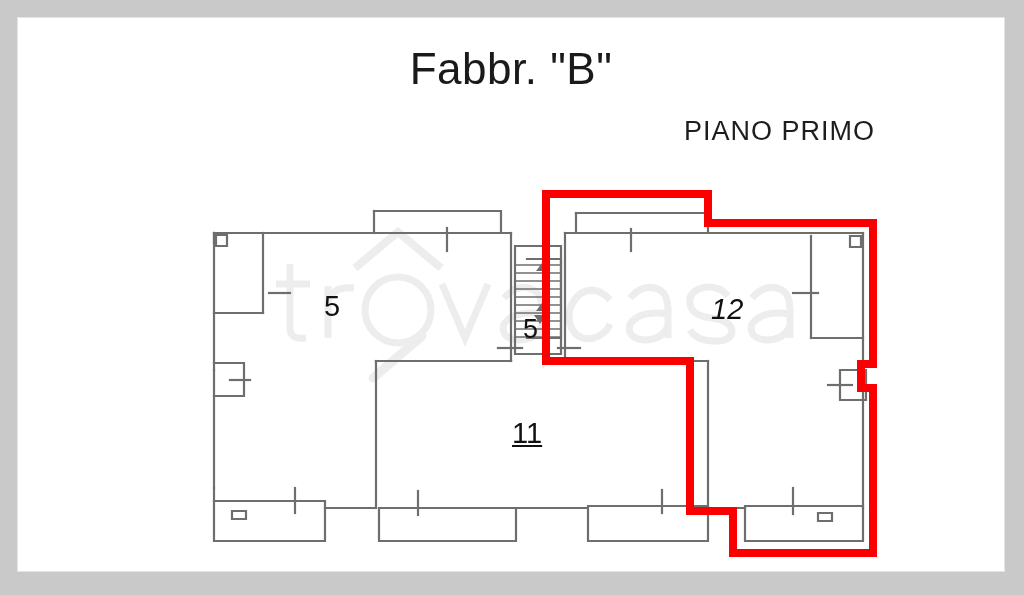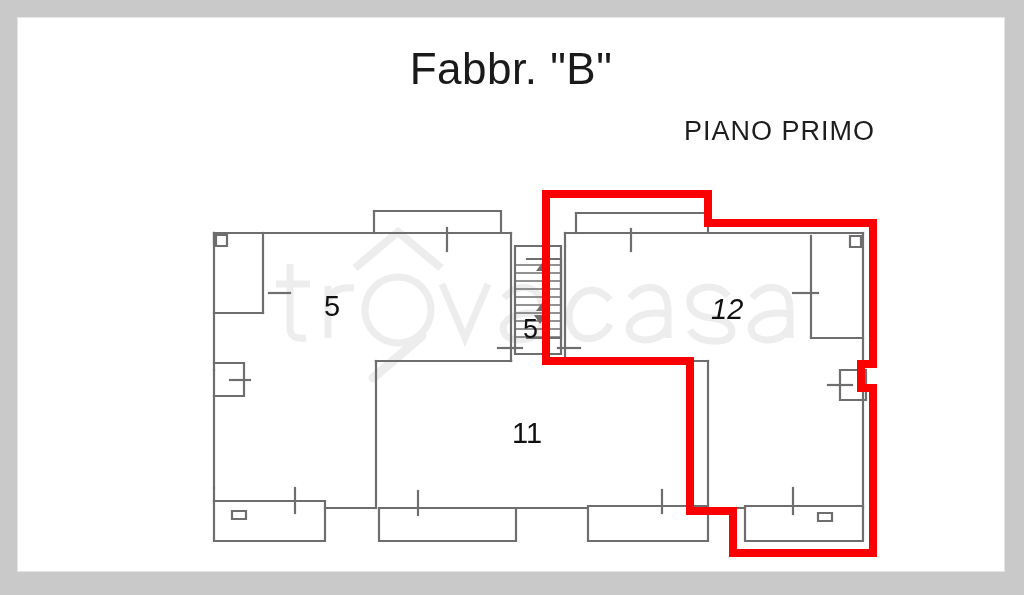--- a/index.html
+++ b/index.html
@@ -56,21 +56,21 @@
     height: 553px;
   }
   #drawing { display: block; }
   .room-label {
     position: absolute;
     font-size: 29px;
     color: #111111;
     white-space: nowrap;
   }
   #label-10 { left: 306px; top: 272px; }
-  #label-11 { left: 494px; top: 399px; }
+  #label-11 { left: 494px; top: 399px; text-decoration: underline; }
   #label-12 { left: 693px; top: 275px; font-style: italic; }
   #label-5  { left: 505px; top: 296px; font-size: 27px; }
   .watermark {
     position: absolute;
     left: 0;
     top: 0;
     width: 986px;
     height: 553px;
     pointer-events: none;
   }

